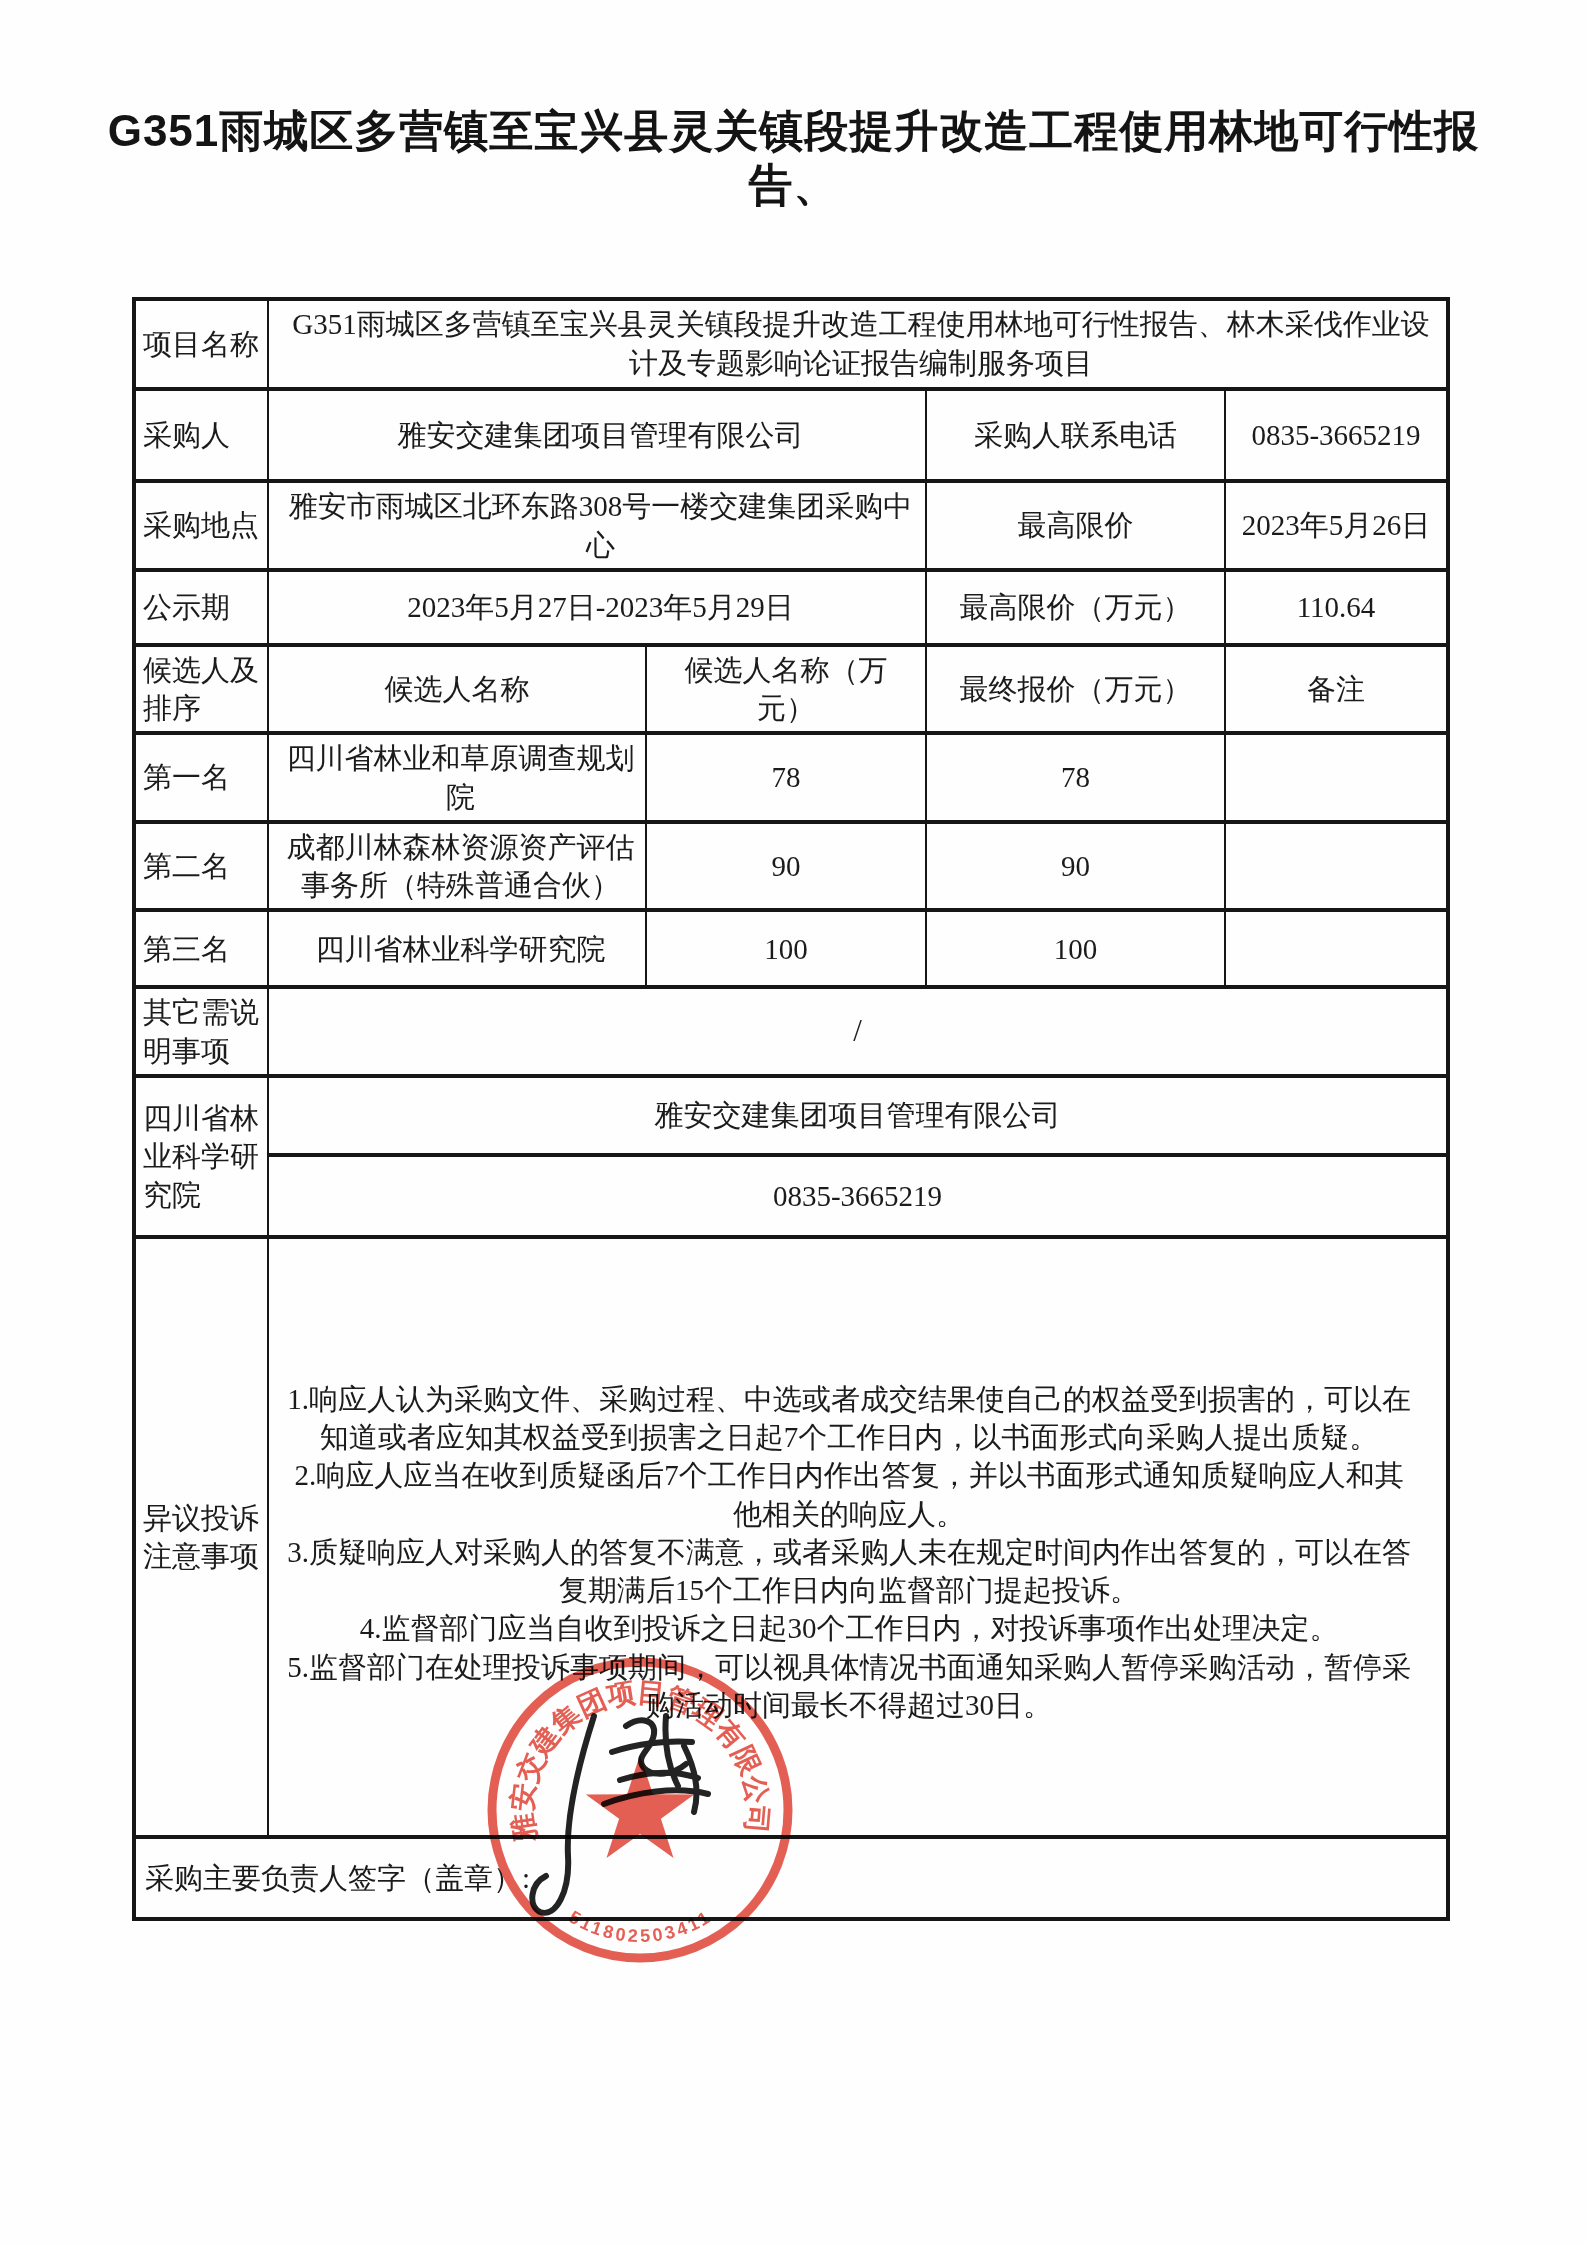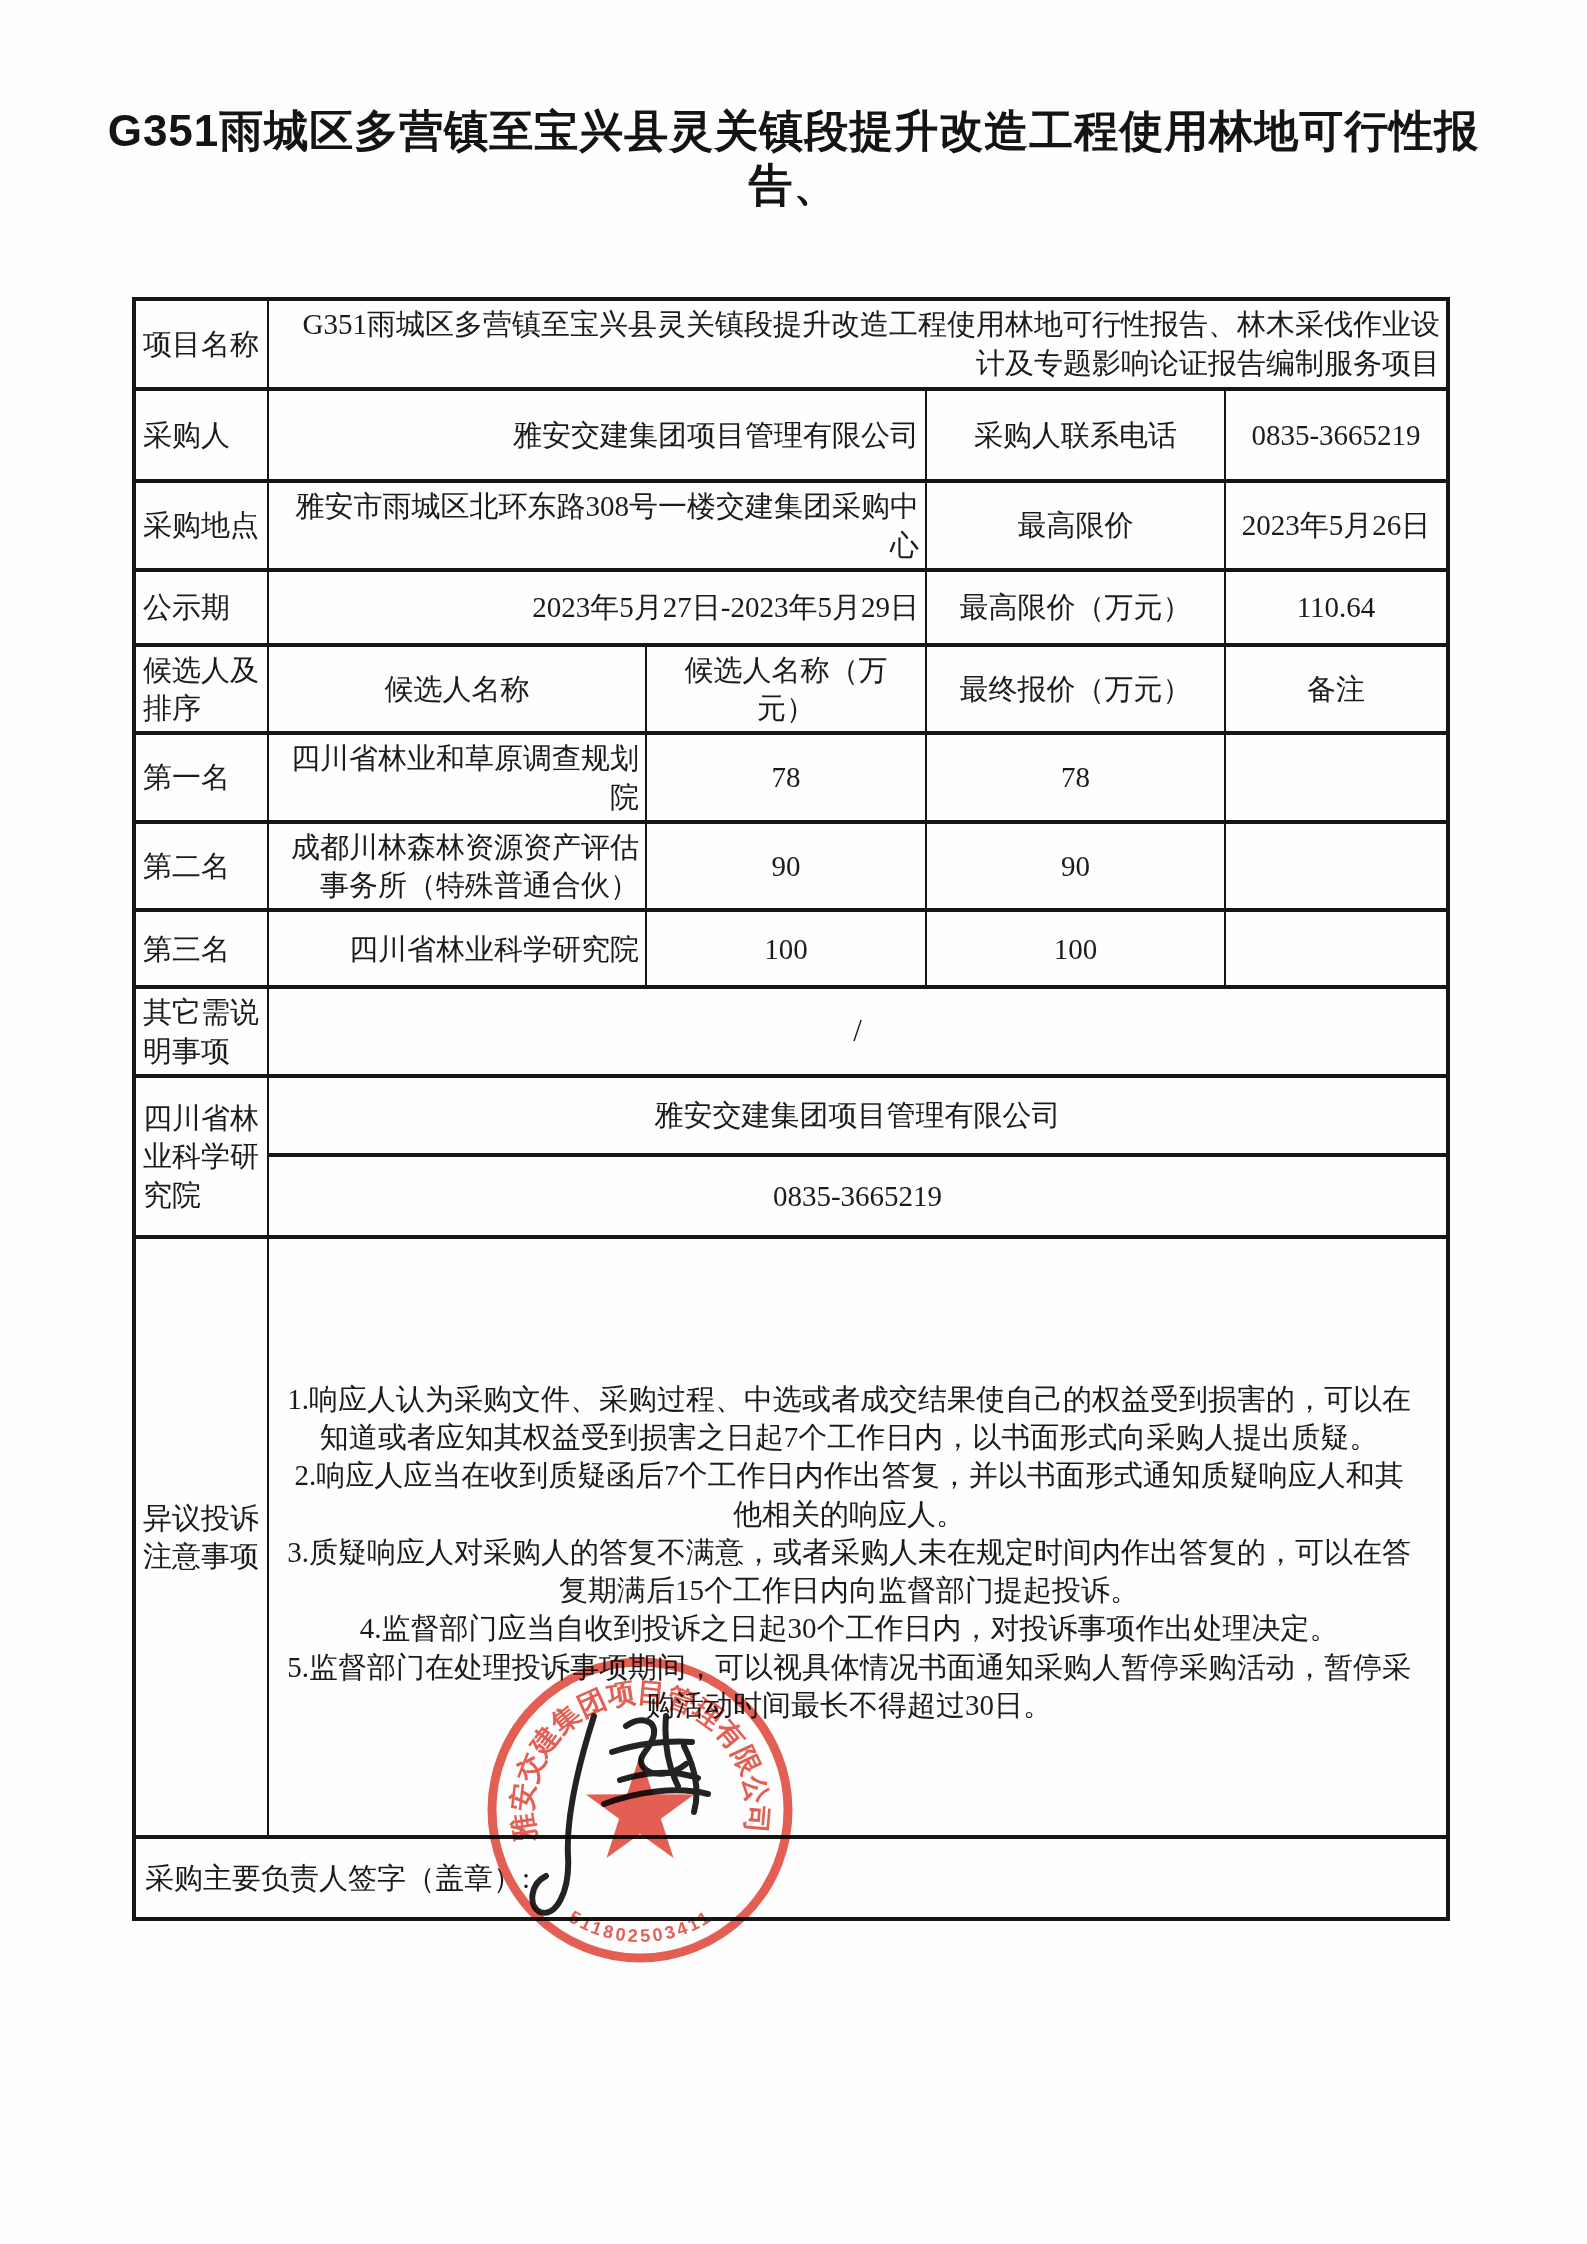--- a/index.html
+++ b/index.html
@@ -35,21 +35,21 @@
   table.results{border:4px solid #161616;}
   table.results td{
     border:2px solid #161616;
     border-top-width:4px;
     border-bottom-width:4px;
     vertical-align:middle;
     line-height:1.32;
     overflow:hidden;
   }
   td.lbl{ text-align:left; padding:4px 2px 4px 7px; }
-  td.val{ text-align:right; padding:4px 6px 4px 13px; }
+  td.val{ text-align:center; padding:4px 6px 4px 13px; }
   td.ctr{ text-align:center; padding:4px 10px; }
   td.obj{
     text-align:center;
     padding:40px 30px 10px 13px;
     line-height:47px;
     vertical-align:top;
   }
   .slash{font-size:31px;}
   
   .stamp{

